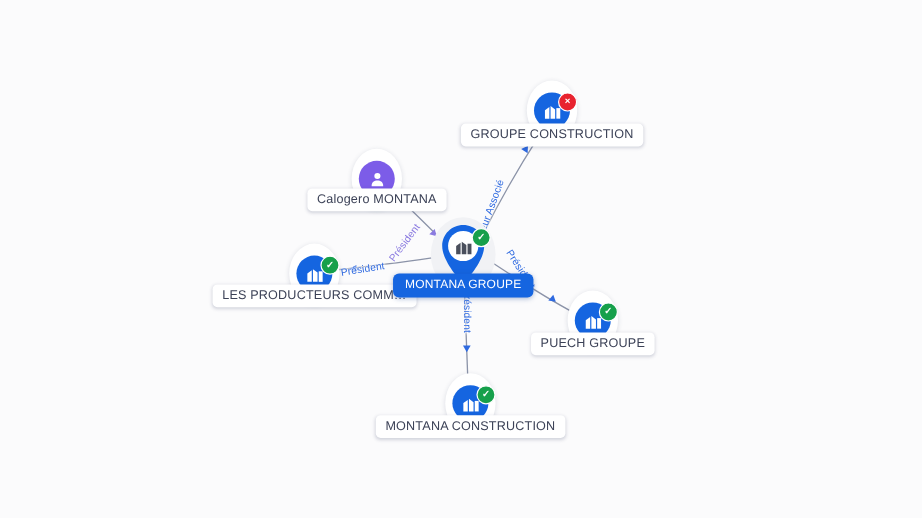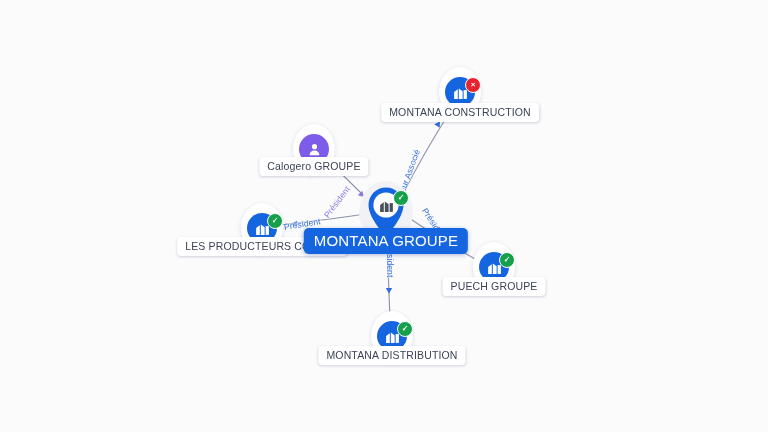--- a/index.html
+++ b/index.html
@@ -140,21 +140,21 @@
     font-size: 10.5px;
     letter-spacing: .15px;
     white-space: nowrap;
     box-shadow: 0 1px 3px rgba(40,50,90,.20);
   }
   .chip.primary {
     background: #1565e0;
     color: #ffffff;
     border-radius: 5px;
     padding: 4px 10px 5px;
-    font-size: 15px;
+    font-size: 10px;
     box-shadow: 0 1px 4px rgba(20,60,140,.35);
   }
 </style>
 </head>
 <body>
 
 <div id="canvas">
 
   <svg id="edges" viewBox="0 0 768 432" xmlns="http://www.w3.org/2000/svg">
     <defs>
@@ -196,32 +196,32 @@
   <div class="node" style="left:460px; top:92px;">
     <div class="halo"></div>
     <div class="disc">
       <svg width="17" height="17" viewBox="0 0 24 24" fill="#ffffff">
         <path d="M3 21V11.2L8.2 7.4V21H3z"></path>
         <path d="M9.6 21V6.2l5.4 3.9V21H9.6z"></path>
         <rect x="16.4" y="8.6" width="4.6" height="12.4"></rect>
       </svg>
     </div>
     <div class="badge dead pos-disc">×</div>
-    <div class="chip" style="left:0px; top:11px;">MONTANA CONSTRUCTION</div>
+    <div class="chip" style="left:0px; top:11px;">GROUPE CONSTRUCTION</div>
   </div>
 
   <div class="node" style="left:314px; top:149px;">
     <div class="halo stack"></div>
     <div class="disc person">
       <svg width="17" height="17" viewBox="0 0 24 24" fill="#ffffff">
         <circle cx="12" cy="8" r="3.6"></circle>
         <path d="M5.2 19.4c0-3.7 3-6 6.8-6s6.8 2.3 6.8 6v.6H5.2v-.6z"></path>
       </svg>
     </div>
-    <div class="chip" style="left:0px; top:8px;">Calogero GROUPE</div>
+    <div class="chip" style="left:0px; top:8px;">Calogero MONTANA</div>
   </div>
 
   <div class="node" style="left:262px; top:228px;">
     <div class="halo"></div>
     <div class="disc">
       <svg width="17" height="17" viewBox="0 0 24 24" fill="#ffffff">
         <path d="M3 21V11.2L8.2 7.4V21H3z"></path>
         <path d="M9.6 21V6.2l5.4 3.9V21H9.6z"></path>
         <rect x="16.4" y="8.6" width="4.6" height="12.4"></rect>
       </svg>
@@ -246,21 +246,21 @@
   <div class="node" style="left:392px; top:336px;">
     <div class="halo"></div>
     <div class="disc">
       <svg width="17" height="17" viewBox="0 0 24 24" fill="#ffffff">
         <path d="M3 21V11.2L8.2 7.4V21H3z"></path>
         <path d="M9.6 21V6.2l5.4 3.9V21H9.6z"></path>
         <rect x="16.4" y="8.6" width="4.6" height="12.4"></rect>
       </svg>
     </div>
     <div class="badge ok pos-disc">✓</div>
-    <div class="chip" style="left:0px; top:10px;">MONTANA DISTRIBUTION</div>
+    <div class="chip" style="left:0px; top:10px;">MONTANA CONSTRUCTION</div>
   </div>
 
   <div class="node" style="left:386px; top:212px;">
     <div class="halo center"></div>
     <div class="pin">
       <svg width="40" height="52" viewBox="0 0 40 52">
         <path d="M20 1.5C10.3 1.5 2.5 9.3 2.5 19c0 12.2 14.1 27.5 16.2 30.6.6.9 2 .9 2.6 0C23.4 46.5 37.5 31.2 37.5 19 37.5 9.3 29.7 1.5 20 1.5z" fill="#1565e0"></path>
         <circle cx="20" cy="19" r="12.6" fill="#ffffff"></circle>
       </svg>
     </div>

